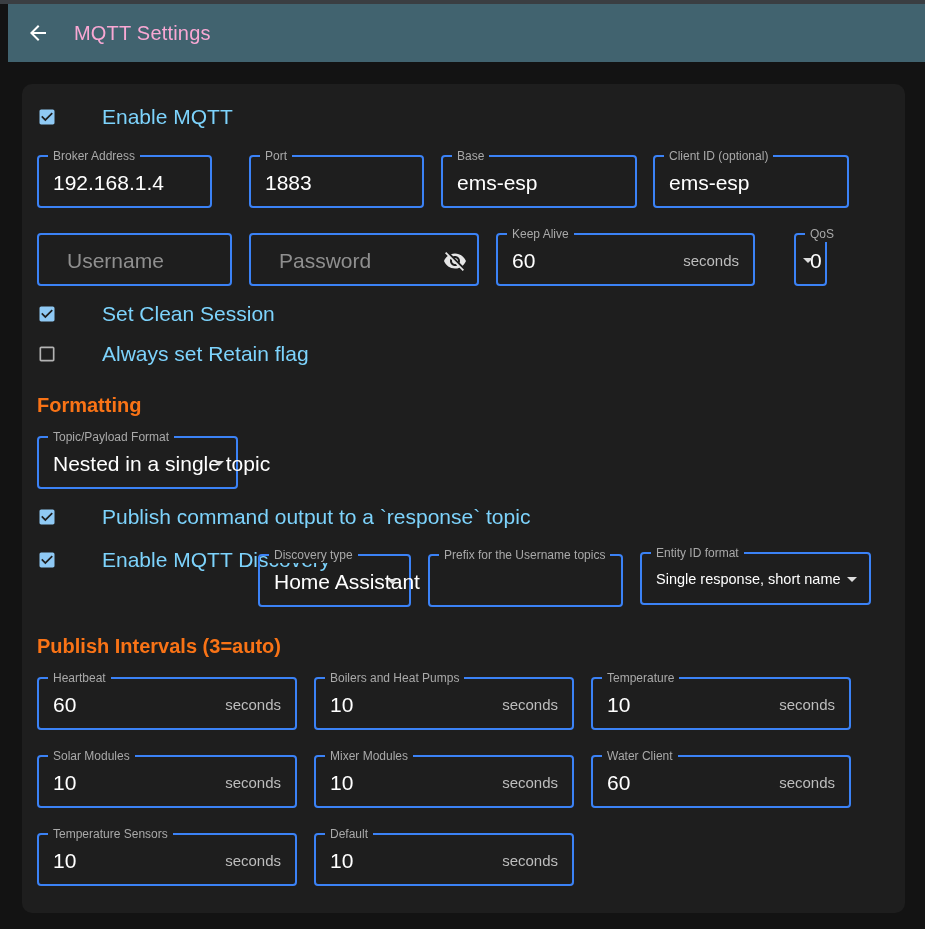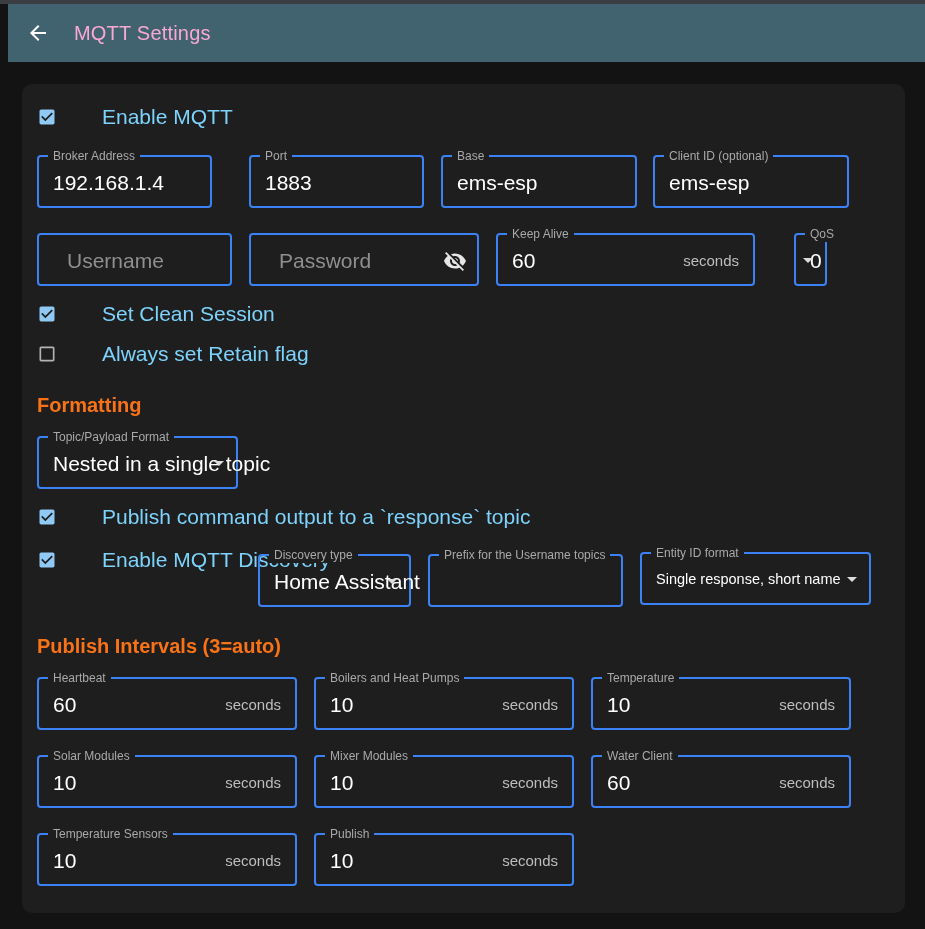--- a/index.html
+++ b/index.html
@@ -200,19 +200,19 @@
     </div>
   </div>
 
   <div class="row" style="top:749px; right:15px; height:53px">
     <div class="field" style="left:0; width:260px">
       <span class="flabel">Temperature Sensors</span>
       <span class="fvalue">10</span>
       <span class="adorn">seconds</span>
     </div>
     <div class="field" style="left:277px; width:260px">
-      <span class="flabel">Publish</span>
+      <span class="flabel">Default</span>
       <span class="fvalue">10</span>
       <span class="adorn">seconds</span>
     </div>
   </div>
 
 </main>
 
 </body></html>

